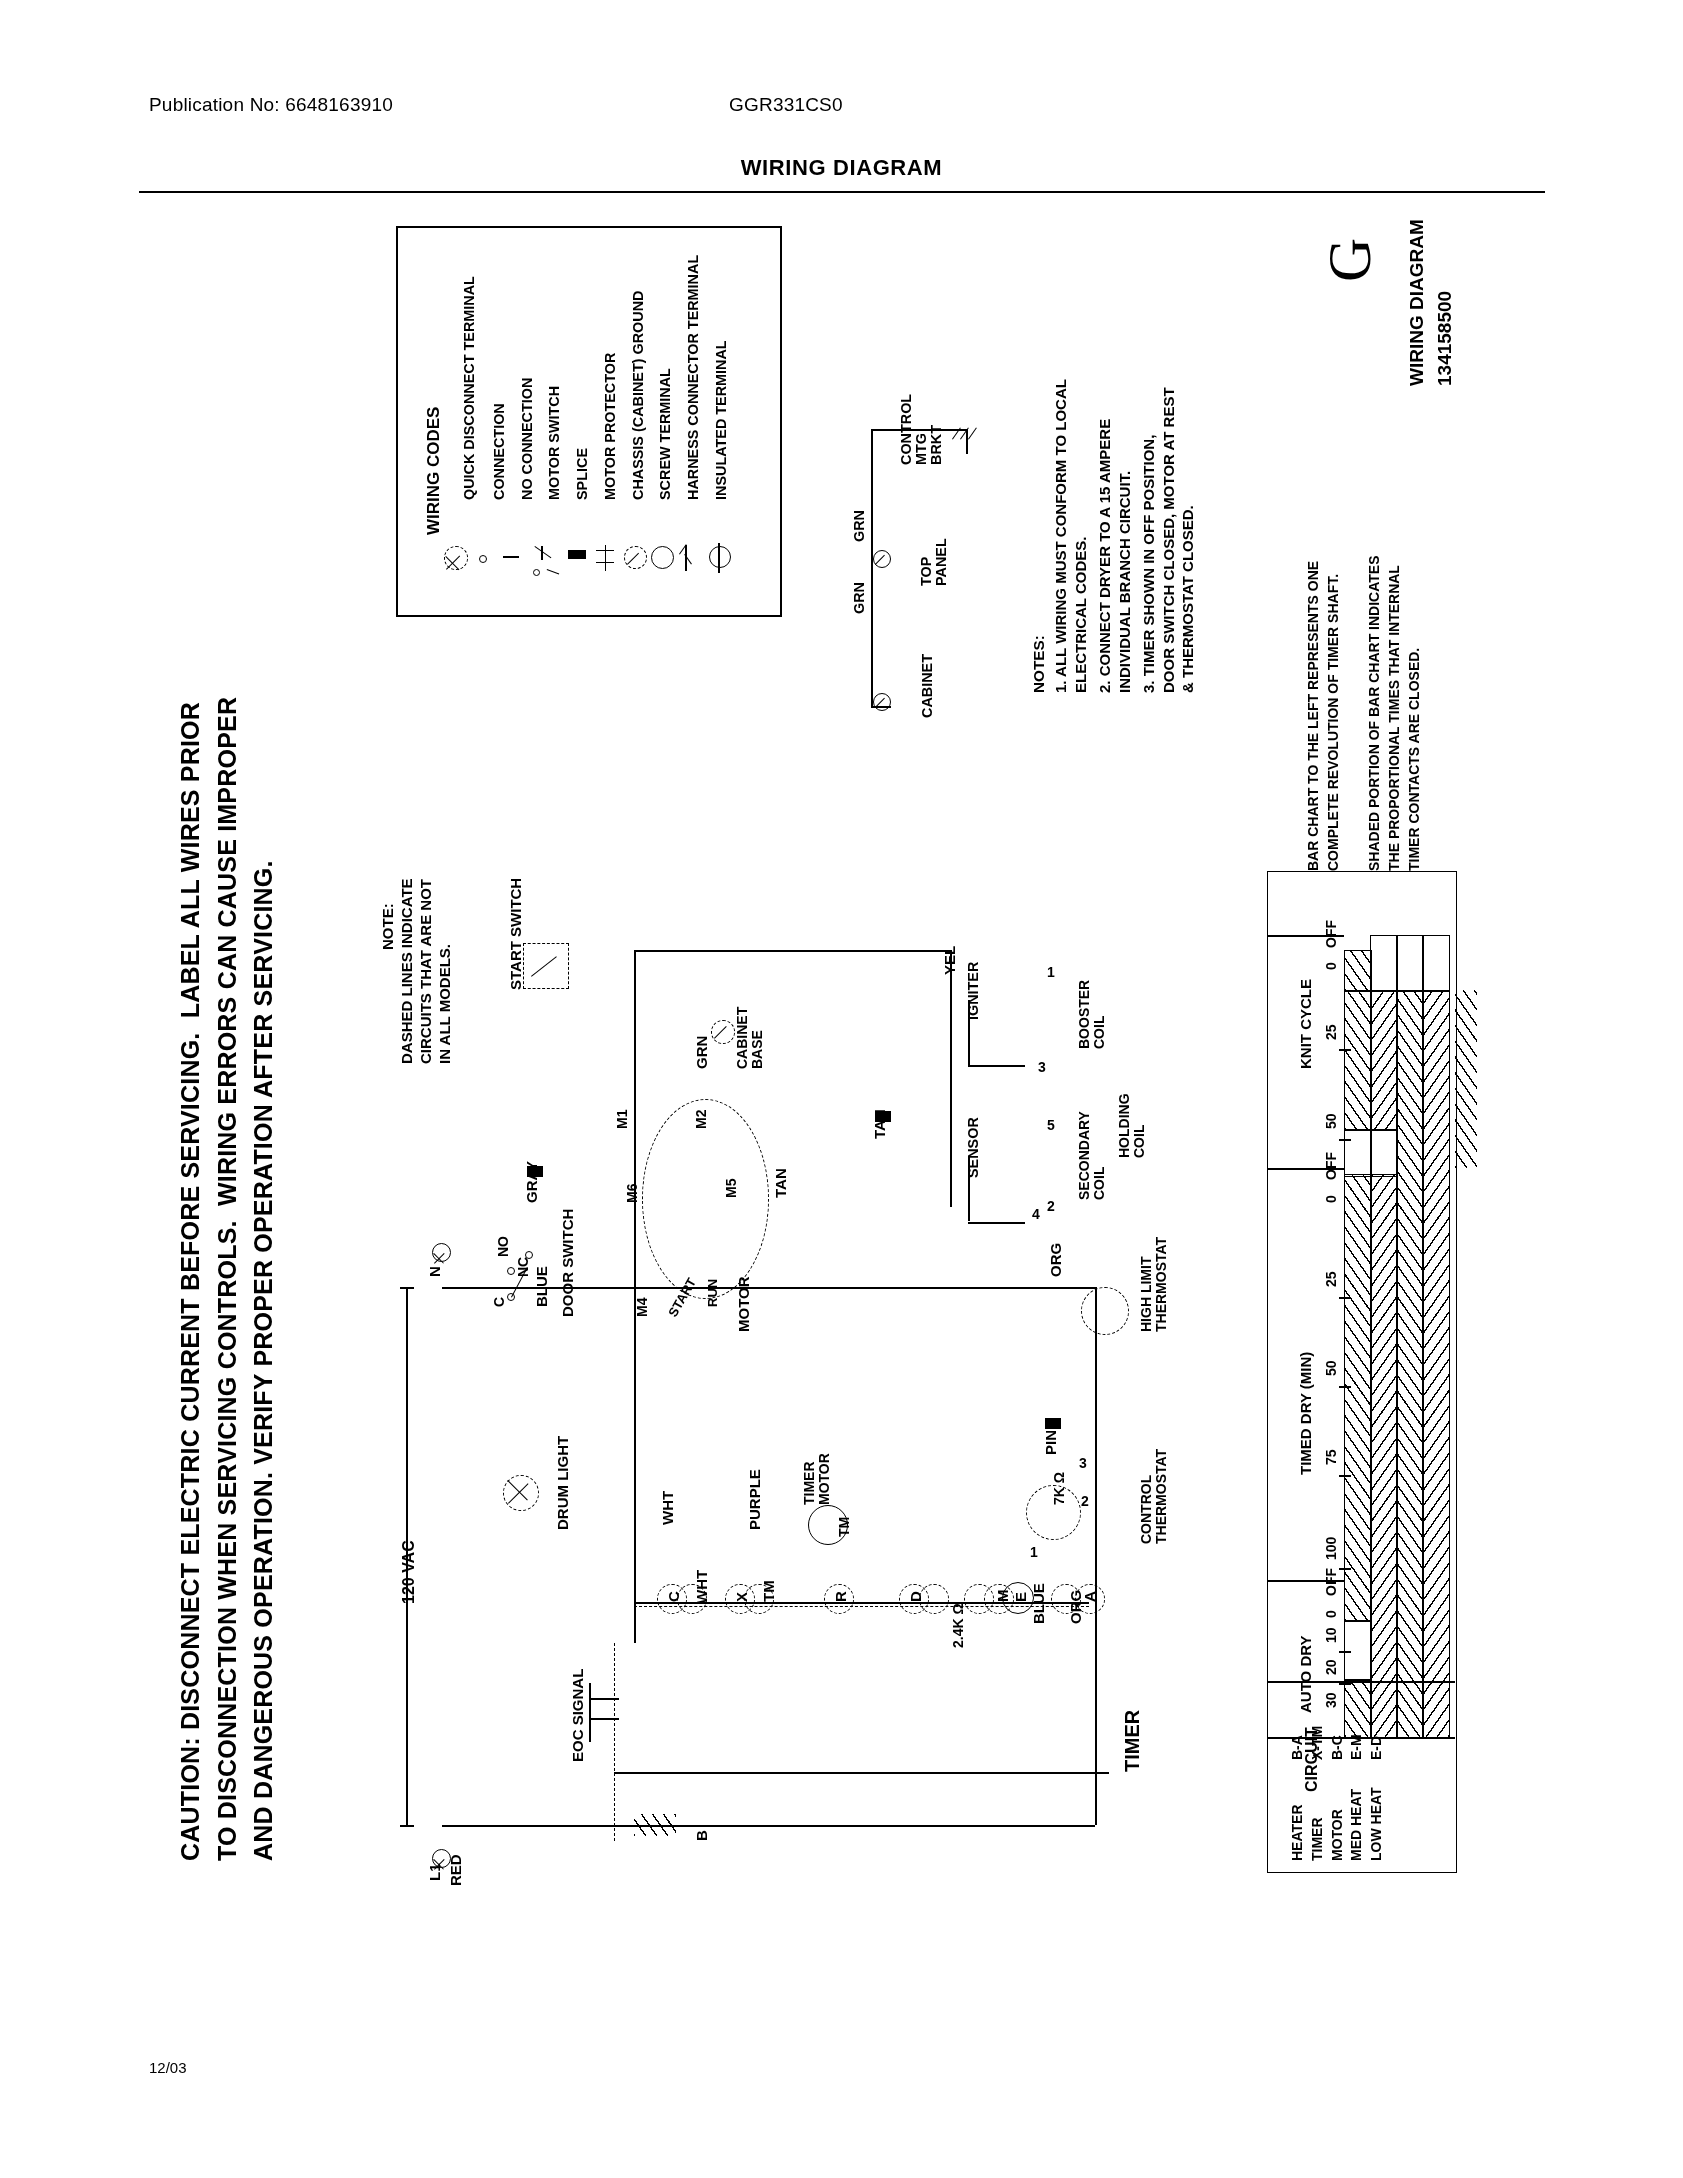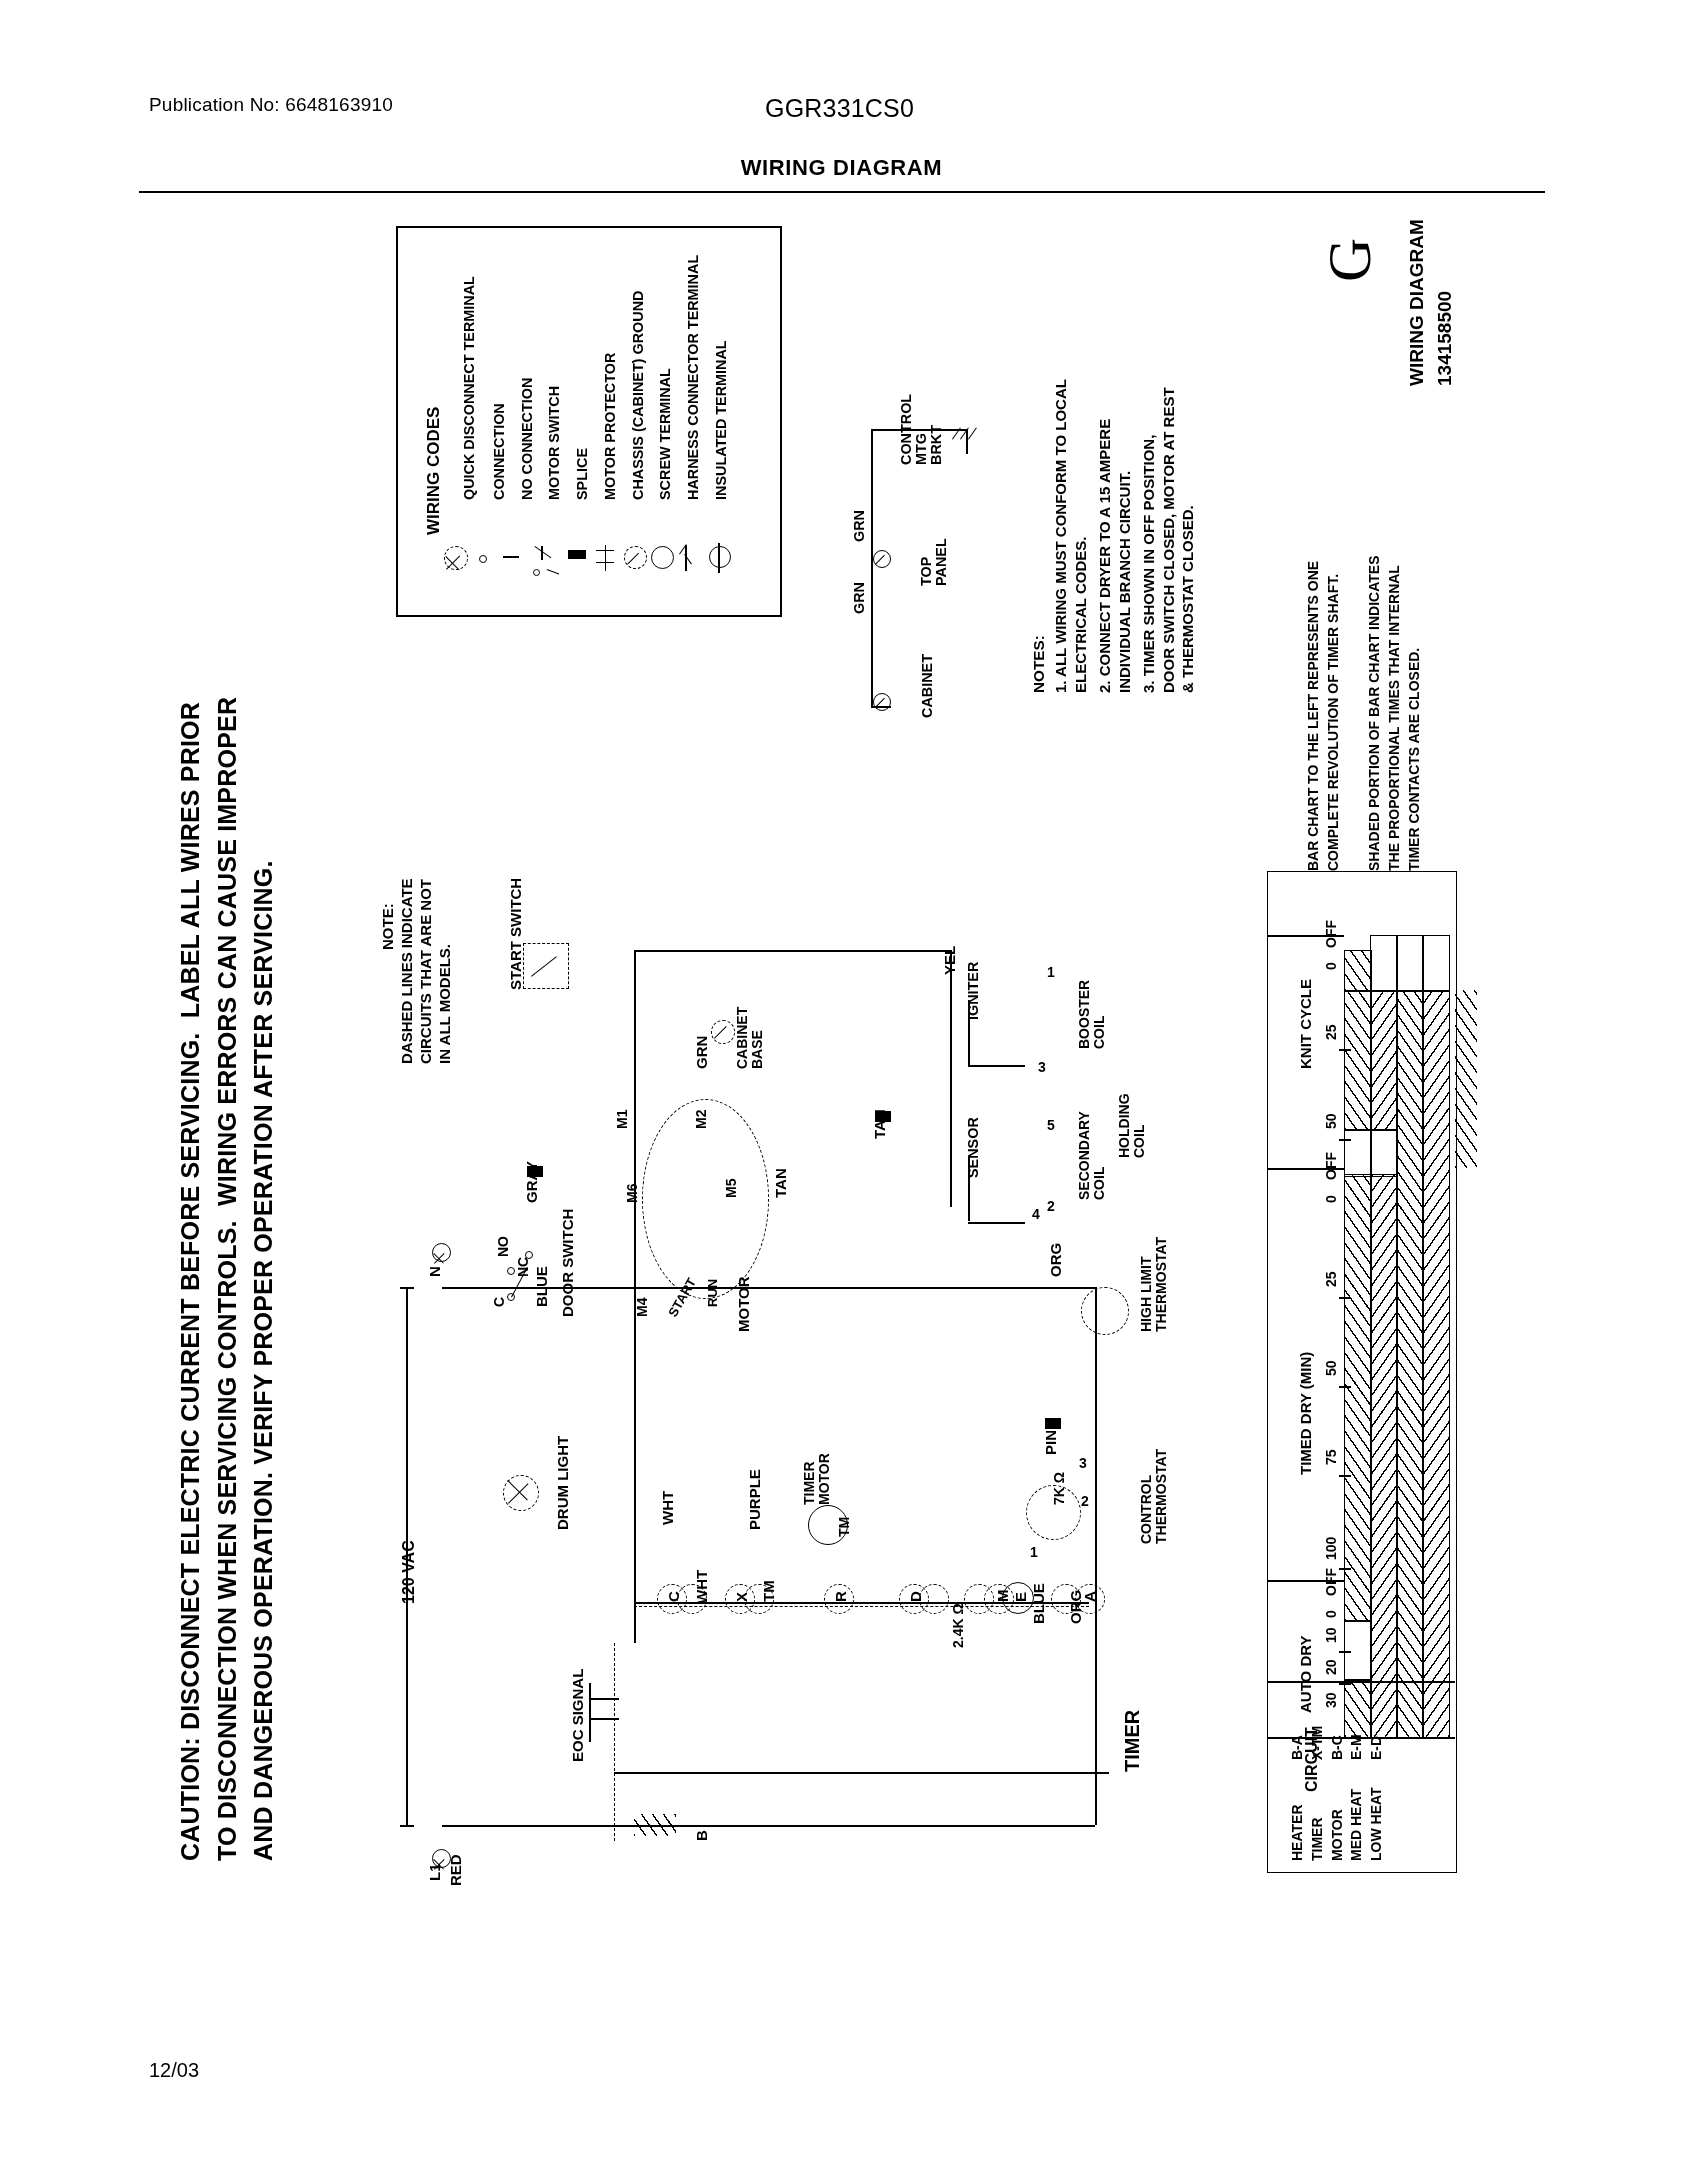--- a/index.html
+++ b/index.html
@@ -1,24 +1,24 @@
 <!DOCTYPE html>
 <html><head>
 <meta charset="utf-8">
 <style>
   html,body{margin:0;padding:0;background:#fff;}
   body{width:1683px;height:2178px;position:relative;font-family:"Liberation Sans",sans-serif;color:#000;}
   .page{position:absolute;inset:0;width:1683px;height:2178px;}
 
   
   .hdr-pub{position:absolute;left:149px;top:94px;font-size:19px;letter-spacing:0.2px;}
-  .hdr-model{position:absolute;left:765px;top:94px;font-size:25px;letter-spacing:0.2px;}
+  .hdr-model{position:absolute;left:729px;top:94px;font-size:19px;letter-spacing:0.2px;}
   .hdr-title{position:absolute;left:0;top:155px;width:1683px;text-align:center;font-size:22px;font-weight:bold;letter-spacing:0.6px;}
   .rule{position:absolute;left:139px;top:191px;width:1406px;height:2px;background:#000;}
-  .foot-date{position:absolute;left:149px;top:2059px;font-size:20px;}
+  .foot-date{position:absolute;left:149px;top:2059px;font-size:15px;}
   .foot-page{position:absolute;left:0;top:2059px;width:1683px;text-align:center;font-size:19px;}
 
   
   .v{position:absolute;transform-origin:0 0;transform:rotate(-90deg);white-space:pre;}
   .vb{font-weight:bold;}
   .h{position:absolute;white-space:pre;}
 
   
   .ln{position:absolute;background:#000;}
   .hl{height:1.6px;}

